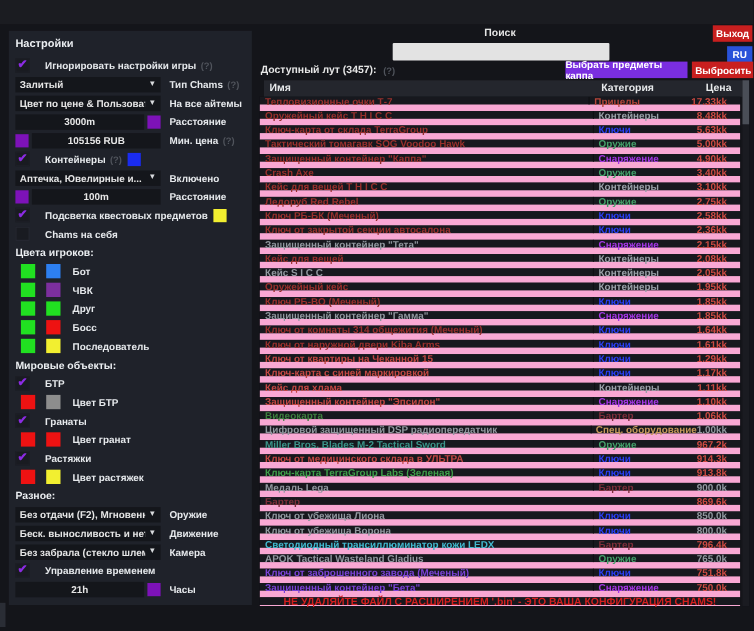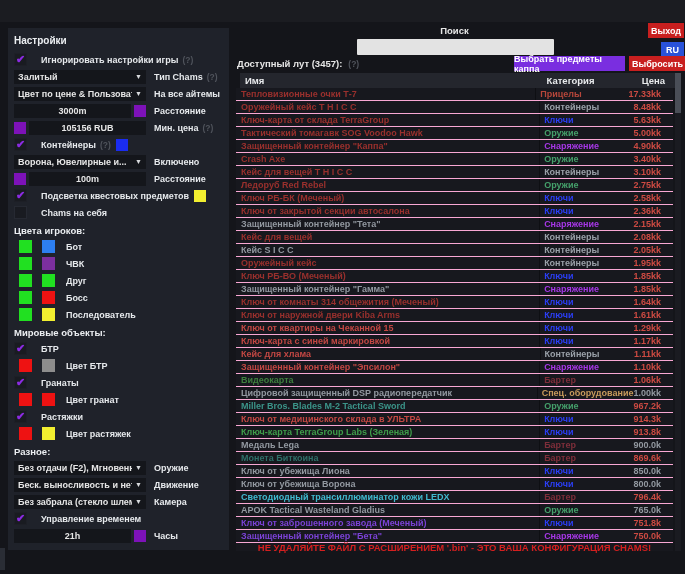--- a/index.html
+++ b/index.html
@@ -53,21 +53,21 @@
   .btn-kappa { width:111px; background:#7a2ee0; flex:none; }
   .btn-drop { width:56px; background:#c81f1f; flex:none; margin-left:4px; overflow:hidden; white-space:nowrap; justify-content:flex-start; padding-left:3px; }
 
   
   .thead { position:absolute; left:240px; top:73px; width:437px; height:15px; background:#24262d;
            display:flex; align-items:center; font-size:9.5px; color:#e8eaec; }
   .thead .hname { width:322px; padding-left:5px; }
   .thead .hcat  { width:100px; }
   .thead .hprice{ flex:1; text-align:right; padding-right:12px; }
   .tbody { position:absolute; left:236px; top:88px; width:437px; height:463px; overflow:hidden; background:#121318; }
-  .trow { display:flex; align-items:center; height:13px; background:#17181e; border-bottom:1px solid #f9a8d4; font-size:9px; }
+  .trow { display:flex; align-items:center; height:13px; background:#17181e; border-bottom:6px solid #f9a8d4; font-size:9px; }
   .cname { width:322px; padding-left:5px; white-space:nowrap; overflow:hidden; }
   .ccat  { width:100px; border-left:1px solid #0e0f13; padding-left:4px; align-self:stretch; display:flex; align-items:center; white-space:nowrap; }
   .cprice{ flex:1; text-align:right; padding-right:12px; white-space:nowrap; }
   .scrollbar { position:absolute; left:675px; top:73px; width:6px; height:478px; background:#1a1b21; }
   .scroll-thumb { width:6px; height:40px; background:#4a4e57; }
 
   
   .footer { position:absolute; left:236px; top:538px; width:437px; height:18px;
             display:flex; align-items:center; justify-content:center; }
   .footer span { color:#d41f1f; font-size:9.5px; white-space:nowrap; }
@@ -117,21 +117,21 @@
         <span class="help">(?)</span>
       </div>
       <div class="srow">
         <span class="cbox on">✔</span>
         <span class="slabel">Контейнеры</span>
         <span class="help">(?)</span>
         <span class="swatch" style="background: rgb(26, 44, 240);"></span>
       </div>
       <div class="srow">
         <span class="ctrl dd">
-          <span class="ddval">Ворона, Ювелирные и...</span>
+          <span class="ddval">Аптечка, Ювелирные и...</span>
           <span class="arrow">▼</span>
         </span>
         <span class="slabel">Включено</span>
       </div>
       <div class="srow">
         <span class="ctrl inwrap">
           <span class="swatch" style="background: rgb(125, 18, 184);"></span>
           <span class="inbox">100m</span>
         </span>
         <span class="slabel">Расстояние</span>
@@ -388,21 +388,20 @@
       <span class="cname" style="color: rgb(63, 157, 74);">Ключ-карта TerraGroup Labs (Зеленая)</span>
       <span class="ccat" style="color: rgb(43, 62, 245);">Ключи</span>
       <span class="cprice" style="color: rgb(204, 74, 66);">913.8k</span>
     </div>
     <div class="trow">
       <span class="cname" style="color: rgb(146, 152, 160);">Медаль Lega</span>
       <span class="ccat" style="color: rgb(126, 46, 58);">Бартер</span>
       <span class="cprice" style="color: rgb(146, 152, 160);">900.0k</span>
     </div>
     <div class="trow">
-      <span class="cname" style="color: rgb(46, 111, 104);">Монета Биткоина</span>
       <span class="ccat" style="color: rgb(126, 46, 58);">Бартер</span>
       <span class="cprice" style="color: rgb(204, 74, 66);">869.6k</span>
     </div>
     <div class="trow">
       <span class="cname" style="color: rgb(146, 152, 160);">Ключ от убежища Лиона</span>
       <span class="ccat" style="color: rgb(43, 62, 245);">Ключи</span>
       <span class="cprice" style="color: rgb(146, 152, 160);">850.0k</span>
     </div>
     <div class="trow">
       <span class="cname" style="color: rgb(146, 152, 160);">Ключ от убежища Ворона</span>

